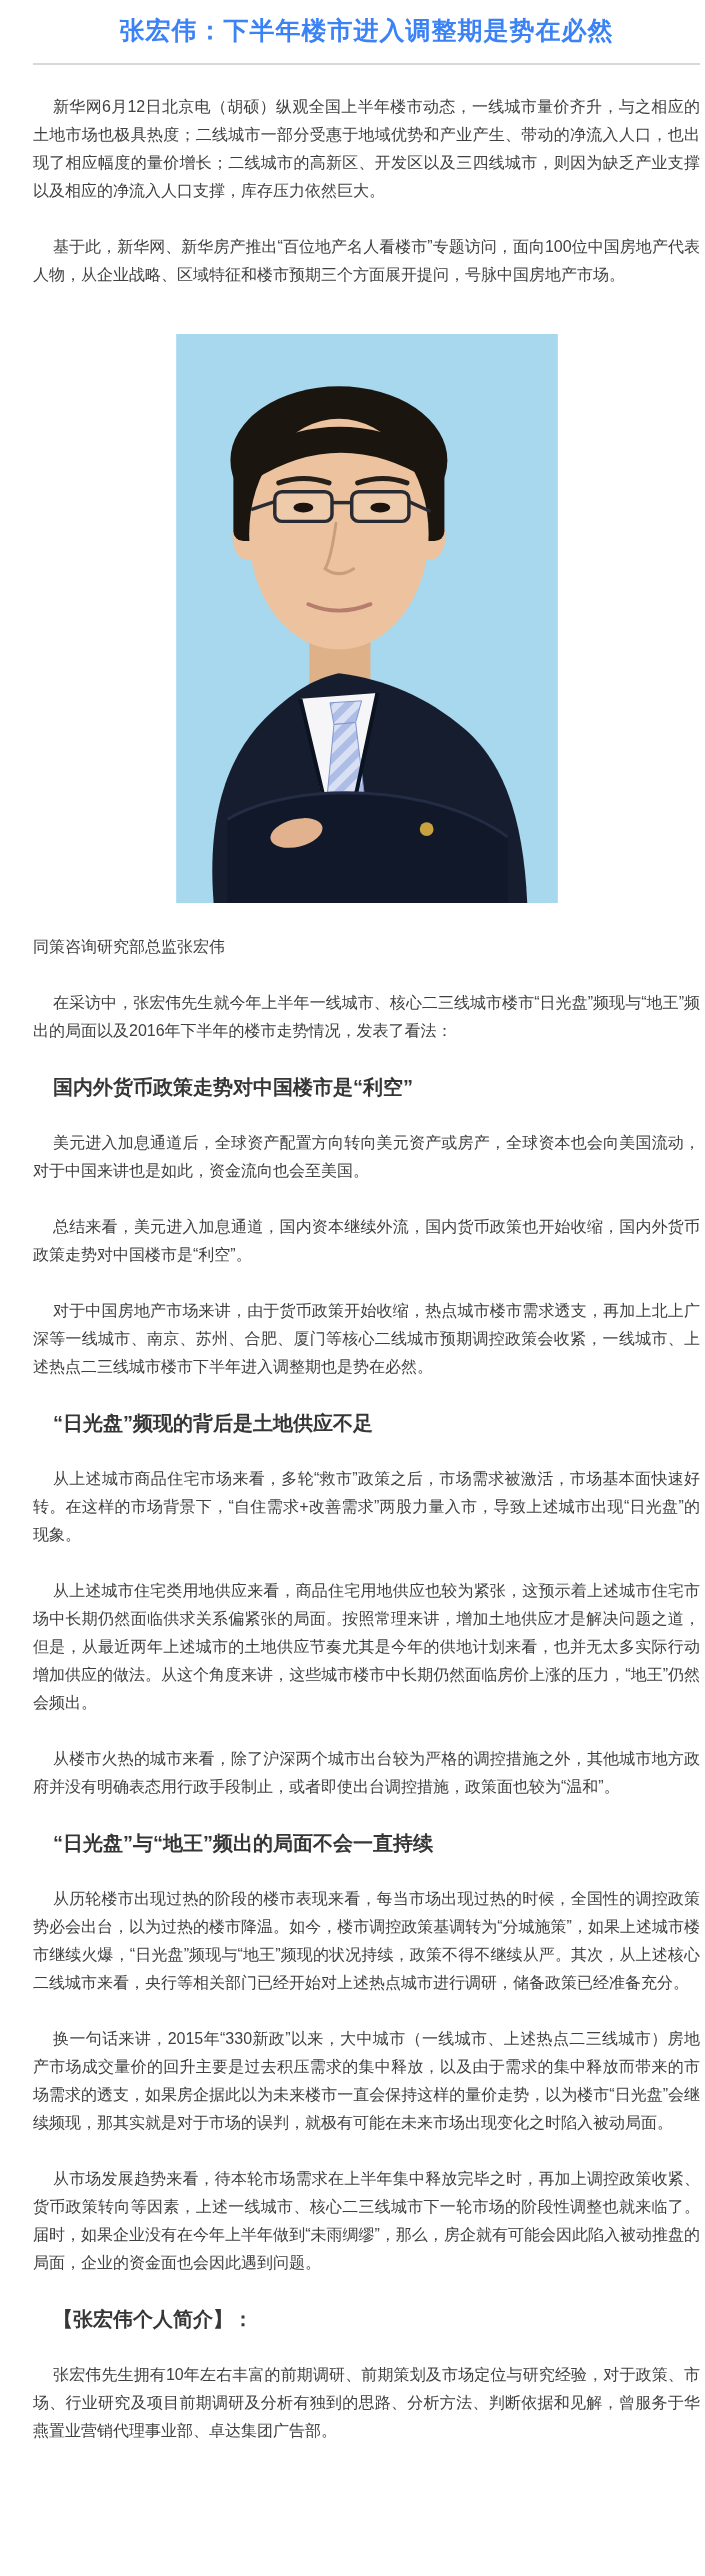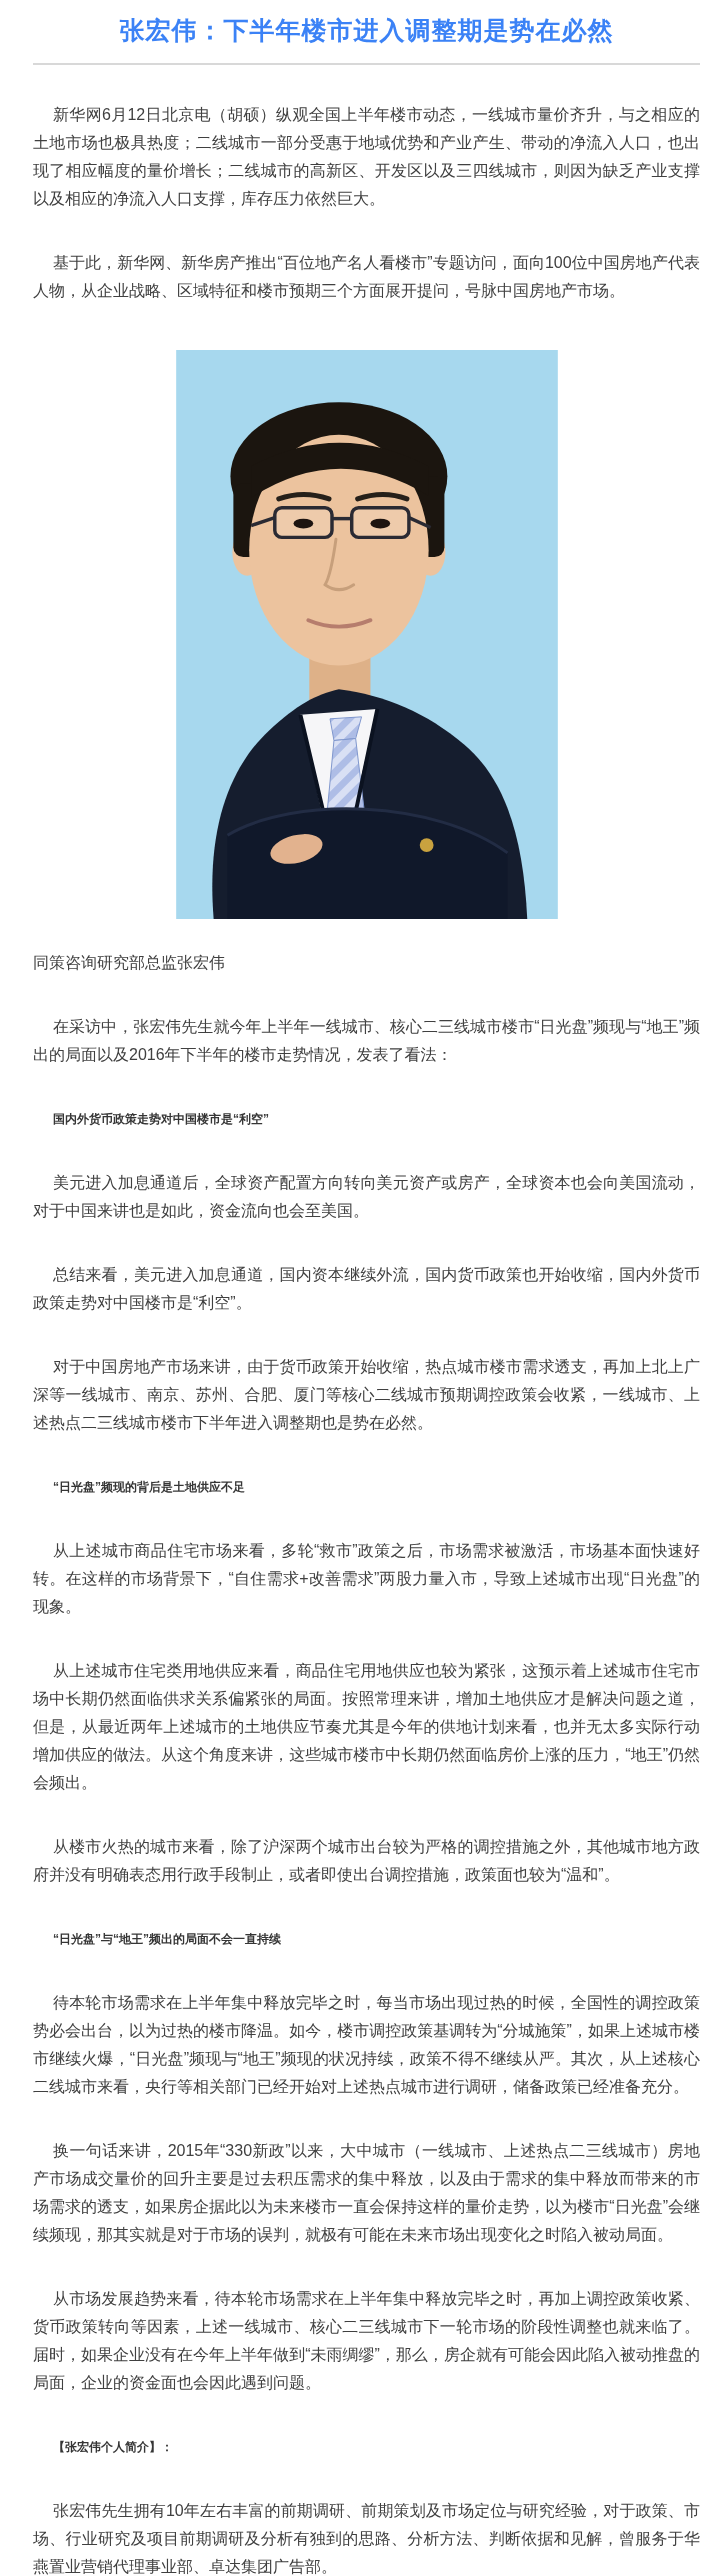--- a/index.html
+++ b/index.html
@@ -2,22 +2,22 @@
 <html><head>
 <meta charset="utf-8">
 <style>
   html,body{margin:0;padding:0;background:#ffffff;}
   body{width:706px;height:2576px;overflow:hidden;font-family:"Liberation Sans",sans-serif;}
   .page{padding:14px 6px 30px 33px;}
   .article-title{margin:0 0 16px 0;font-family:"DejaVu Serif",serif;font-weight:bold;
     font-size:25px;line-height:33px;color:#3b82f6;text-align:center;letter-spacing:1px;}
   .title-divider{border:0;border-top:2px solid #d8d8d8;margin:0;height:0;}
   .content p,.content h2{font-size:16px;line-height:28px;color:#404040;
-    text-indent:20px;margin:36px 0;text-align:justify;}
-  .content h2{font-weight:bold;color:#363636;font-size:12px;}
+    text-indent:20px;margin:28px 0;text-align:justify;}
+  .content h2{font-weight:bold;color:#363636;font-size:20px;}
   .portrait-figure{width:382px;margin:45px auto 0 auto;}
   .portrait-figure svg{display:block;}
   .photo-caption{text-align:left;text-indent:0 !important;color:#4a4a4a;
     font-size:15px;line-height:22px;margin:30px 0 28px 0 !important;}
 </style>
 </head>
 <body>
 
 <main class="page">
   <h1 class="article-title">张宏伟：下半年楼市进入调整期是势在必然</h1>
@@ -92,20 +92,20 @@
     <p>在采访中，张宏伟先生就今年上半年一线城市、核心二三线城市楼市“日光盘”频现与“地王”频出的局面以及2016年下半年的楼市走势情况，发表了看法：</p>
     <h2>国内外货币政策走势对中国楼市是“利空”</h2>
     <p>美元进入加息通道后，全球资产配置方向转向美元资产或房产，全球资本也会向美国流动，对于中国来讲也是如此，资金流向也会至美国。</p>
     <p>总结来看，美元进入加息通道，国内资本继续外流，国内货币政策也开始收缩，国内外货币政策走势对中国楼市是“利空”。</p>
     <p>对于中国房地产市场来讲，由于货币政策开始收缩，热点城市楼市需求透支，再加上北上广深等一线城市、南京、苏州、合肥、厦门等核心二线城市预期调控政策会收紧，一线城市、上述热点二三线城市楼市下半年进入调整期也是势在必然。</p>
     <h2>“日光盘”频现的背后是土地供应不足</h2>
     <p>从上述城市商品住宅市场来看，多轮“救市”政策之后，市场需求被激活，市场基本面快速好转。在这样的市场背景下，“自住需求+改善需求”两股力量入市，导致上述城市出现“日光盘”的现象。</p>
     <p>从上述城市住宅类用地供应来看，商品住宅用地供应也较为紧张，这预示着上述城市住宅市场中长期仍然面临供求关系偏紧张的局面。按照常理来讲，增加土地供应才是解决问题之道，但是，从最近两年上述城市的土地供应节奏尤其是今年的供地计划来看，也并无太多实际行动增加供应的做法。从这个角度来讲，这些城市楼市中长期仍然面临房价上涨的压力，“地王”仍然会频出。</p>
     <p>从楼市火热的城市来看，除了沪深两个城市出台较为严格的调控措施之外，其他城市地方政府并没有明确表态用行政手段制止，或者即使出台调控措施，政策面也较为“温和”。</p>
     <h2>“日光盘”与“地王”频出的局面不会一直持续</h2>
-    <p>待本轮市场需求在上半年集中释放完毕之时，每当市场出现过热的时候，全国性的调控政策势必会出台，以为过热的楼市降温。如今，楼市调控政策基调转为“分城施策”，如果上述城市楼市继续火爆，“日光盘”频现与“地王”频现的状况持续，政策不得不继续从严。其次，从上述核心二线城市来看，央行等相关部门已经开始对上述热点城市进行调研，储备政策已经准备充分。</p>
+    <p>从历轮楼市出现过热的阶段的楼市表现来看，每当市场出现过热的时候，全国性的调控政策势必会出台，以为过热的楼市降温。如今，楼市调控政策基调转为“分城施策”，如果上述城市楼市继续火爆，“日光盘”频现与“地王”频现的状况持续，政策不得不继续从严。其次，从上述核心二线城市来看，央行等相关部门已经开始对上述热点城市进行调研，储备政策已经准备充分。</p>
     <p>换一句话来讲，2015年“330新政”以来，大中城市（一线城市、上述热点二三线城市）房地产市场成交量价的回升主要是过去积压需求的集中释放，以及由于需求的集中释放而带来的市场需求的透支，如果房企据此以为未来楼市一直会保持这样的量价走势，以为楼市“日光盘”会继续频现，那其实就是对于市场的误判，就极有可能在未来市场出现变化之时陷入被动局面。</p>
     <p>从市场发展趋势来看，待本轮市场需求在上半年集中释放完毕之时，再加上调控政策收紧、货币政策转向等因素，上述一线城市、核心二三线城市下一轮市场的阶段性调整也就来临了。届时，如果企业没有在今年上半年做到“未雨绸缪”，那么，房企就有可能会因此陷入被动推盘的局面，企业的资金面也会因此遇到问题。</p>
     <h2>【张宏伟个人简介】：</h2>
     <p>张宏伟先生拥有10年左右丰富的前期调研、前期策划及市场定位与研究经验，对于政策、市场、行业研究及项目前期调研及分析有独到的思路、分析方法、判断依据和见解，曾服务于华燕置业营销代理事业部、卓达集团广告部。</p>
   </div>
 </main>
 
 
 </body></html>

